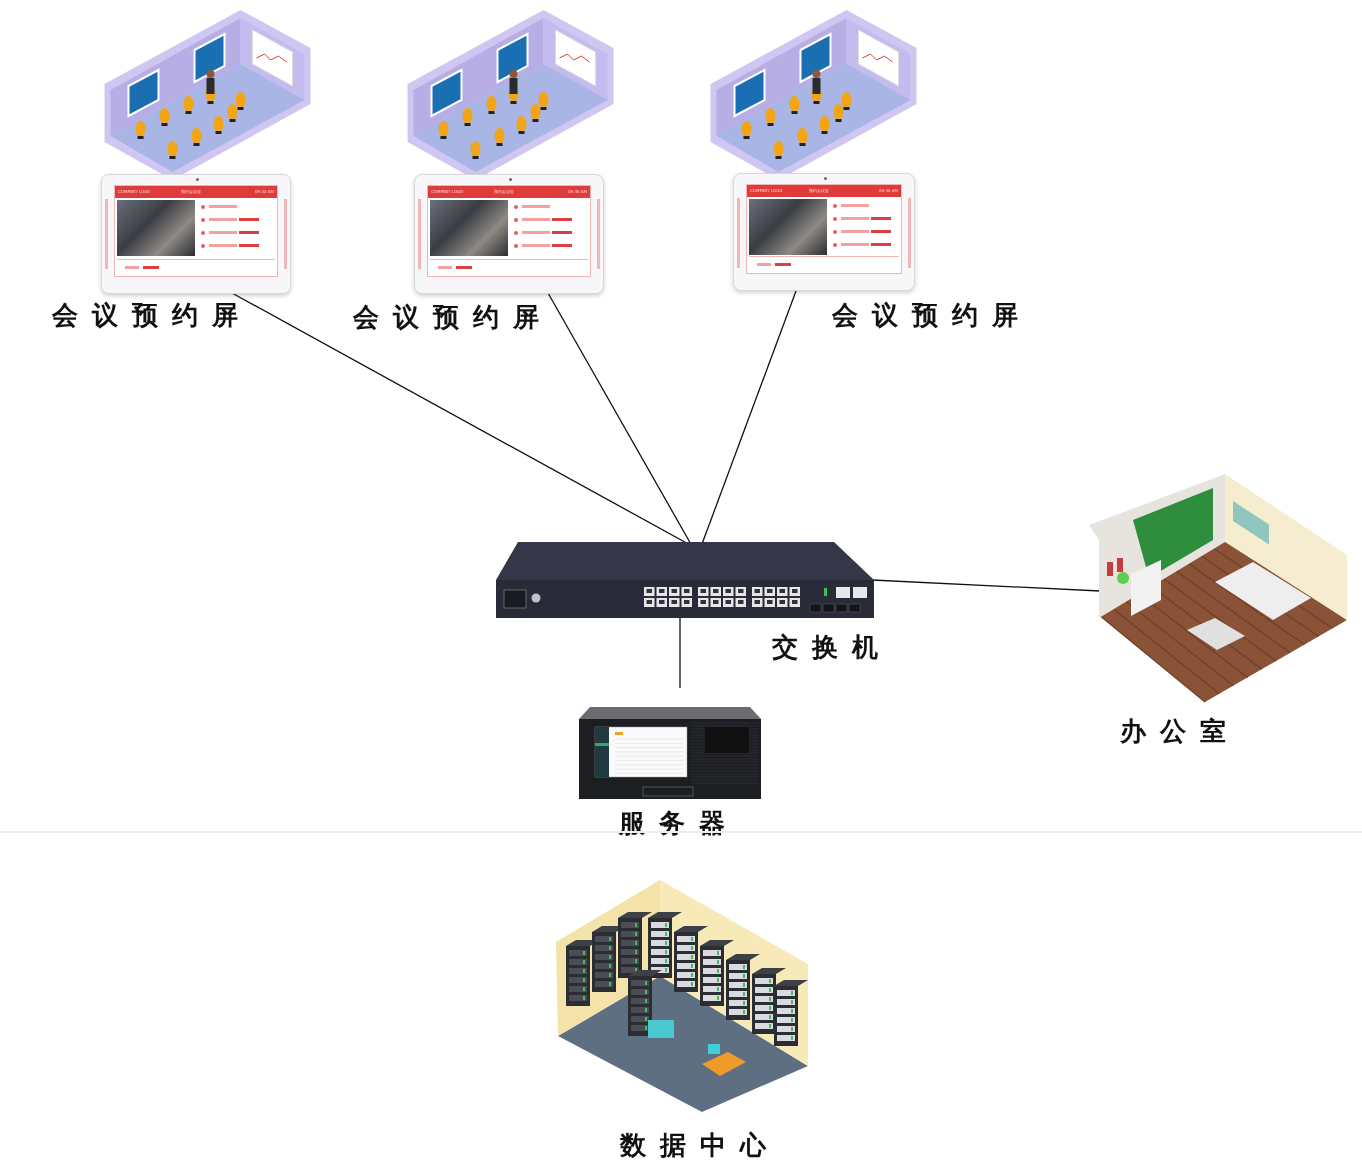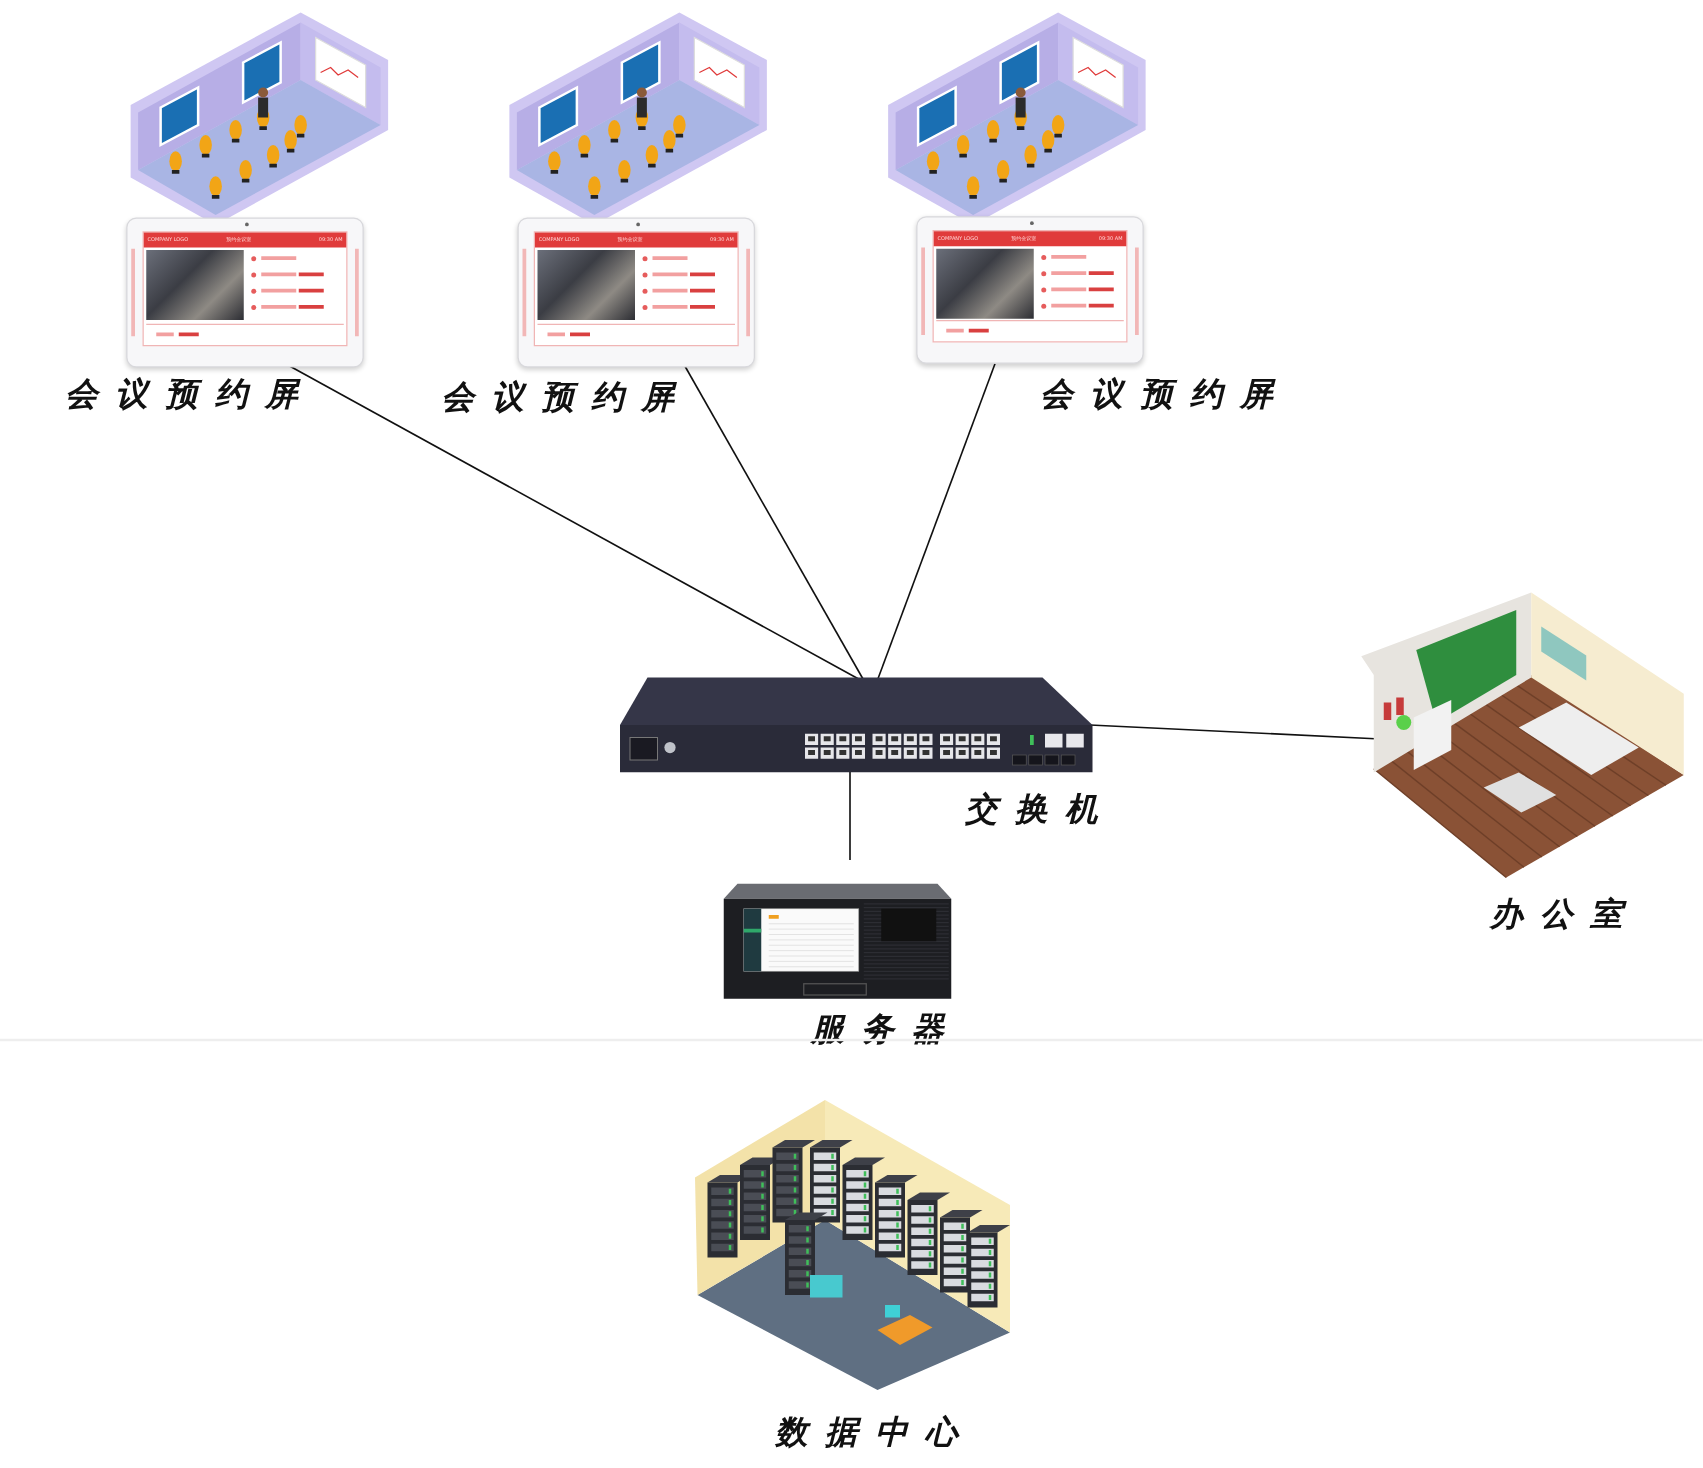--- a/index.html
+++ b/index.html
@@ -1,20 +1,20 @@
 <!DOCTYPE html>
 <html><head>
 <meta charset="utf-8">
 <style>
   html, body { margin: 0; padding: 0; background: #ffffff; }
   body { width: 1362px; height: 1174px; position: relative; overflow: hidden;
          font-family: "DejaVu Serif", "Liberation Serif", serif; }
   .label { position: absolute; font-weight: bold; font-size: 26px; color: #111;
            letter-spacing: 14px; white-space: nowrap;
-           font-family: "DejaVu Serif", "Liberation Serif", serif; font-style: italic; }
+           font-family: "DejaVu Serif", "Liberation Serif", serif; }
   svg.links { position: absolute; left: 0; top: 0; width: 1362px; height: 1174px; pointer-events: none; }
   .divider { position: absolute; left: 0; top: 831px; width: 1362px; height: 2px; background: #eeeeee; }
 
   
   .room { position: absolute; width: 220px; height: 175px; }
   
   .tablet { position: absolute; width: 188px; height: 118px; background: #f7f7f9;
             border: 1px solid #d8d8dc; border-radius: 8px;
             box-shadow: 0 2px 4px rgba(0,0,0,0.18); }
   .tablet .cam { position: absolute; top: 3px; left: 50%; width: 3px; height: 3px; border-radius: 50%; background: #666; }
@@ -370,21 +370,21 @@
       <line x1="40" y1="51.2" x2="108" y2="51.2" stroke="#d6d6d6" stroke-width="0.5"></line>
       <line x1="40" y1="55.5" x2="108" y2="55.5" stroke="#d6d6d6" stroke-width="0.5"></line>
       <line x1="40" y1="59.8" x2="108" y2="59.8" stroke="#d6d6d6" stroke-width="0.5"></line>
       <line x1="40" y1="64.1" x2="108" y2="64.1" stroke="#d6d6d6" stroke-width="0.5"></line>
       <line x1="40" y1="68.4" x2="108" y2="68.4" stroke="#d6d6d6" stroke-width="0.5"></line>
       <rect x="40" y="27" width="8" height="3" fill="#f0a020"></rect>
     </g>
   <rect x="130" y="22" width="44" height="26" fill="#111"></rect>
   <rect x="68" y="82" width="50" height="9" fill="none" stroke="#555" stroke-width="1"></rect>
 </svg>
-<div class="label" style="left:649px; top:806px;">服务器</div>
+<div class="label" style="left:619px; top:806px;">服务器</div>
 
 <div class="divider"></div>
 
 <svg class="office" viewBox="0 0 270 235">
   <polygon points="14,145 140,70 262,150 120,232" fill="#8a5236"></polygon>
   <g id="floor-stripes">
       <line x1="14" y1="145" x2="120" y2="232" stroke="#6e3f28" stroke-width="1.2"></line>
       <line x1="26.6" y1="137.5" x2="134.2" y2="223.8" stroke="#6e3f28" stroke-width="1.2"></line>
       <line x1="39.2" y1="130" x2="148.4" y2="215.6" stroke="#6e3f28" stroke-width="1.2"></line>
       <line x1="51.8" y1="122.5" x2="162.6" y2="207.4" stroke="#6e3f28" stroke-width="1.2"></line>
@@ -399,21 +399,21 @@
   <polygon points="48,50 128,18 128,70 64,108" fill="#2f8e3e"></polygon>
   <polygon points="140,4 262,85 262,150 140,72" fill="#f6ecd0"></polygon>
   <rect x="148" y="30" width="36" height="20" fill="#8fc7bf" transform="skewY(33) translate(0,-95)"></rect>
   <rect x="22" y="92" width="6" height="14" fill="#c63b3b"></rect>
   <rect x="32" y="88" width="6" height="14" fill="#c63b3b"></rect>
   <polygon points="130,112 168,92 226,128 188,150" fill="#eeeeee"></polygon>
   <polygon points="102,160 130,148 160,166 132,180" fill="#e0e0e0"></polygon>
   <polygon points="46,104 76,90 76,130 46,146" fill="#f2f2f2"></polygon>
   <circle cx="38" cy="108" r="6" fill="#5ad04a"></circle>
 </svg>
-<div class="label" style="left:1192px; top:714px;">办公室</div>
+<div class="label" style="left:1120px; top:714px;">办公室</div>
 
 <svg class="dc" viewBox="0 0 260 240">
   <polygon points="6,160 108,100 256,190 150,236" fill="#5f6f82"></polygon>
   <polygon points="4,66 108,4 108,100 6,160" fill="#f3e2a9"></polygon>
   <polygon points="108,4 256,88 256,190 108,100" fill="#f7eab8"></polygon>
   <g id="racks">
       <rect x="14" y="70" width="24" height="60" fill="#2b2d33"></rect>
       <polygon points="14,70 24,64 48,64 38,70" fill="#3e4048"></polygon>
       <rect x="17" y="74" width="18" height="6" fill="#4a4d55"></rect>
       <rect x="31" y="75" width="2" height="4" fill="#3fbf5a"></rect>

